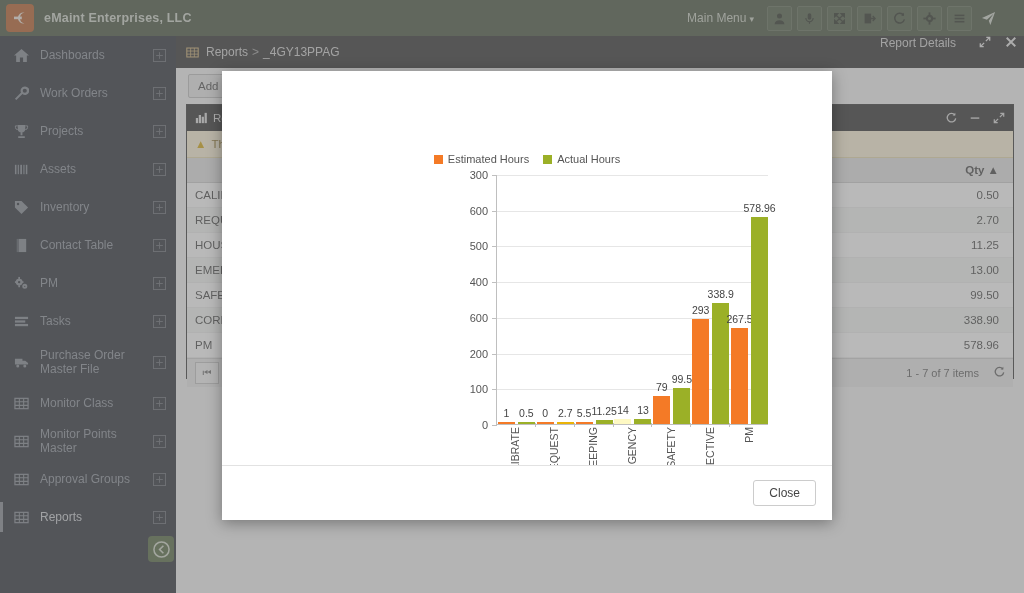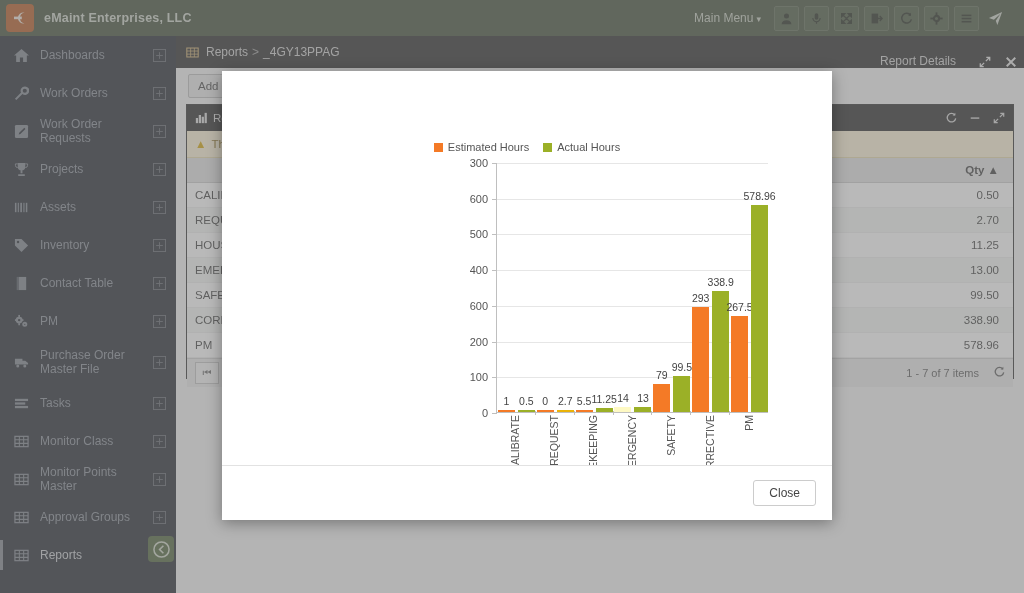--- a/index.html
+++ b/index.html
@@ -9,21 +9,21 @@
     background:#fff;
     -webkit-font-smoothing:antialiased;
   }
   #app{position:relative;width:1024px;height:593px;overflow:hidden;background:#f2f2f2;}
 
   
   .topbar{position:absolute;left:0;top:0;width:1024px;height:36px;background:#3c4a34;display:flex;align-items:center;z-index:5;}
   .brand-logo{width:28px;height:28px;margin-left:6px;border-radius:4px;background:#b4551e;display:flex;align-items:center;justify-content:center;flex:0 0 auto;}
   .brand-logo svg{display:block;}
   .brand-name{color:#cdd2c8;font-size:12.5px;font-weight:bold;margin-left:10px;letter-spacing:.2px;}
-  .topbar-right{margin-left:auto;display:flex;align-items:center;gap:5px;padding-right:17px;}
+  .topbar-right{margin-left:auto;display:flex;align-items:center;gap:5px;padding-right:24px;}
   .main-menu{color:#c6ccbf;font-size:12px;margin-right:8px;cursor:pointer;}
   .main-menu .caret{font-size:9px;margin-left:3px;}
   .tb-btn{width:23px;height:23px;background:#46543d;border:1px solid #5a6651;border-radius:2px;display:flex;align-items:center;justify-content:center;color:#1d2419;cursor:pointer;}
   .tb-btn.plain{background:transparent;border:none;color:#cdd2c8;}
   .tb-btn svg{display:block;}
 
   
   .sidebar{position:absolute;left:0;top:36px;width:176px;height:557px;background:#1d222b;z-index:4;overflow:hidden;}
   .side-item{display:flex;align-items:center;height:38px;padding:0 10px 0 14px;color:#868c96;font-size:12px;cursor:pointer;position:relative;}
   .side-item.tall{height:44px;}
@@ -33,21 +33,21 @@
   .side-item .s-plus{width:13px;height:13px;flex:0 0 13px;color:#5c6069;}
   .side-item.active{color:#c9ccd1;}
   .side-item.active::before{content:"";position:absolute;left:0;top:4px;bottom:4px;width:3px;background:#7e838c;}
   .side-collapse{position:absolute;left:148px;top:500px;width:26px;height:26px;border-radius:4px;background:#4a6137;display:flex;align-items:center;justify-content:center;color:#cfd6c6;cursor:pointer;}
 
   
   .crumbbar{position:absolute;left:176px;top:36px;width:848px;height:32px;background:#242424;display:flex;align-items:center;z-index:4;}
   .crumb{display:flex;align-items:center;color:#cfcfcf;font-size:12px;padding-left:10px;}
   .crumb .c-ico{margin-right:7px;color:#c9a96a;display:flex;}
   .crumb .sep{margin:0 4px;color:#9a9a9a;}
-  .tabset{margin-left:auto;display:flex;align-items:flex-end;height:32px;}
+  .tabset{margin-left:auto;display:flex;align-items:flex-start;height:32px;}
   .rtab{display:flex;align-items:center;padding:0 16px;color:#cfcfcf;font-size:12px;cursor:pointer;}
   .rtab.sel{background:#f0f0f0;color:#333;font-weight:bold;}
   .ticon{display:flex;align-items:center;justify-content:center;width:26px;color:#e4e4e4;cursor:pointer;}
 
   
   .page{position:absolute;left:176px;top:68px;width:848px;height:525px;background:#f4f4f4;z-index:3;overflow:hidden;}
   .toolbar{height:36px;display:flex;align-items:center;padding-left:12px;background:#f4f4f4;}
   .btn-sm{height:22px;padding:0 9px;font-size:11.5px;color:#444;background:#e9e9e9;border:1px solid #bcbcbc;border-radius:2px;display:flex;align-items:center;cursor:pointer;}
   .panel{margin:0 10px;border:1px solid #2b2b2b;background:#fff;height:275px;box-sizing:border-box;}
   .panel-head{height:26px;background:#242424;display:flex;align-items:center;padding:0 8px;color:#e2e2e2;font-size:11.5px;}
@@ -75,21 +75,21 @@
   
   .modal{position:absolute;left:222px;top:71px;width:610px;height:449px;background:#fff;z-index:20;box-shadow:0 3px 14px rgba(0,0,0,.35);display:flex;flex-direction:column;}
   .modal-head{height:39px;background:#3d96d2;display:flex;align-items:center;padding:0 14px;flex:0 0 auto;}
   .modal-title{color:#fff;font-size:14px;font-weight:bold;}
   .modal-x{margin-left:auto;color:#bcdcf0;font-size:15px;cursor:pointer;line-height:1;}
   .modal-body{flex:1;position:relative;overflow:hidden;}
   .modal-foot{height:54px;border-top:1px solid #e2e2e2;display:flex;align-items:center;justify-content:flex-end;padding-right:16px;flex:0 0 auto;}
   .btn-close{height:26px;padding:0 15px;font-size:12px;color:#444;background:#fff;border:1px solid #ccc;border-radius:3px;cursor:pointer;}
 
   
-  .chart-wrap{position:absolute;left:0;top:4px;width:610px;height:356px;}
+  .chart-wrap{position:absolute;left:0;top:16px;width:610px;height:356px;}
   .legend{position:absolute;top:66px;left:0;width:610px;display:flex;justify-content:center;gap:14px;font-size:11px;color:#555;}
   .legend .lg{display:flex;align-items:center;gap:5px;}
   .legend .sw{width:9px;height:9px;display:block;}
   .plot{position:absolute;left:274px;top:88px;width:272px;height:250px;border-left:1px solid #bfbfbf;border-bottom:1px solid #bfbfbf;box-sizing:border-box;}
   .gl{position:absolute;left:0;right:-274px;height:1px;background:#e6e6e6;}
   .plot .gl{right:0;}
   .ytick{position:absolute;right:278px;font-size:11px;color:#555;text-align:right;width:40px;transform:translateY(-50%);}
   .ytickmark{position:absolute;left:-5px;width:5px;height:1px;background:#bfbfbf;}
   .group{position:absolute;bottom:0;display:flex;align-items:flex-end;justify-content:center;gap:3px;height:250px;}
   .bar{width:17px;position:relative;}
@@ -193,33 +193,20 @@
         </span>
       <span class="s-label">Work Orders</span>
       <span class="s-plus"><svg width="13" height="13" viewBox="0 0 14 14">
             <rect x=".5" y=".5" width="13" height="13" fill="none" stroke="currentColor"></rect>
             <path d="M7 3.4v7.2M3.4 7h7.2" stroke="currentColor"></path>
           </svg></span>
     </div>
     <div class="side-item">
       <span class="s-ico">
           <svg width="15" height="15" viewBox="0 0 16 16">
-            <rect x="1" y="1" width="14" height="14" rx="1.5" fill="currentColor"></rect>
-            <path d="M11 4l1.2 1.2-5.4 5.4-1.8.6.6-1.8z" fill="#1d222b"></path>
-          </svg>
-        </span>
-      <span class="s-label">Work Order Requests</span>
-      <span class="s-plus"><svg width="13" height="13" viewBox="0 0 14 14">
-            <rect x=".5" y=".5" width="13" height="13" fill="none" stroke="currentColor"></rect>
-            <path d="M7 3.4v7.2M3.4 7h7.2" stroke="currentColor"></path>
-          </svg></span>
-    </div>
-    <div class="side-item">
-      <span class="s-ico">
-          <svg width="15" height="15" viewBox="0 0 16 16">
             <path d="M4 1h8v4a4 4 0 0 1-8 0zM7 9h2v3H7zM4.5 13h7v2h-7z" fill="currentColor"></path>
             <path d="M4 2H1.5v1.5A2.5 2.5 0 0 0 4 6M12 2h2.5v1.5A2.5 2.5 0 0 1 12 6" stroke="currentColor" fill="none"></path>
           </svg>
         </span>
       <span class="s-label">Projects</span>
       <span class="s-plus"><svg width="13" height="13" viewBox="0 0 14 14">
             <rect x=".5" y=".5" width="13" height="13" fill="none" stroke="currentColor"></rect>
             <path d="M7 3.4v7.2M3.4 7h7.2" stroke="currentColor"></path>
           </svg></span>
     </div>
@@ -279,45 +266,45 @@
               <rect x="7.9" y="5.6" width="2.2" height="1.8"></rect>
             </g>
           </svg>
         </span>
       <span class="s-label">PM</span>
       <span class="s-plus"><svg width="13" height="13" viewBox="0 0 14 14">
             <rect x=".5" y=".5" width="13" height="13" fill="none" stroke="currentColor"></rect>
             <path d="M7 3.4v7.2M3.4 7h7.2" stroke="currentColor"></path>
           </svg></span>
     </div>
-    <div class="side-item tall">
-      <span class="s-ico">
-          <svg width="15" height="15" viewBox="0 0 16 16">
-            <path d="M1 4h8v6H1zM9 6h3l3 2.4V10H9z" fill="currentColor"></path>
-            <circle cx="4" cy="11.6" r="1.6" fill="currentColor"></circle>
-            <circle cx="11.5" cy="11.6" r="1.6" fill="currentColor"></circle>
-          </svg>
-        </span>
-      <span class="s-label">Purchase Order Master File</span>
-      <span class="s-plus"><svg width="13" height="13" viewBox="0 0 14 14">
-            <rect x=".5" y=".5" width="13" height="13" fill="none" stroke="currentColor"></rect>
-            <path d="M7 3.4v7.2M3.4 7h7.2" stroke="currentColor"></path>
-          </svg></span>
-    </div>
     <div class="side-item">
       <span class="s-ico">
           <svg width="15" height="15" viewBox="0 0 16 16">
             <g fill="currentColor">
               <rect x="1" y="3" width="14" height="2.4"></rect>
               <rect x="1" y="6.8" width="11" height="2.4"></rect>
               <rect x="1" y="10.6" width="14" height="2.4"></rect>
             </g>
           </svg>
         </span>
       <span class="s-label">Tasks</span>
+      <span class="s-plus"><svg width="13" height="13" viewBox="0 0 14 14">
+            <rect x=".5" y=".5" width="13" height="13" fill="none" stroke="currentColor"></rect>
+            <path d="M7 3.4v7.2M3.4 7h7.2" stroke="currentColor"></path>
+          </svg></span>
+    </div>
+    <div class="side-item tall">
+      <span class="s-ico">
+          <svg width="15" height="15" viewBox="0 0 16 16">
+            <path d="M1 4h8v6H1zM9 6h3l3 2.4V10H9z" fill="currentColor"></path>
+            <circle cx="4" cy="11.6" r="1.6" fill="currentColor"></circle>
+            <circle cx="11.5" cy="11.6" r="1.6" fill="currentColor"></circle>
+          </svg>
+        </span>
+      <span class="s-label">Purchase Order Master File</span>
       <span class="s-plus"><svg width="13" height="13" viewBox="0 0 14 14">
             <rect x=".5" y=".5" width="13" height="13" fill="none" stroke="currentColor"></rect>
             <path d="M7 3.4v7.2M3.4 7h7.2" stroke="currentColor"></path>
           </svg></span>
     </div>
     <div class="side-item">
       <span class="s-ico">
           <svg width="15" height="15" viewBox="0 0 16 16">
             <rect x="1" y="2.5" width="14" height="11" fill="none" stroke="currentColor" stroke-width="1.3"></rect>
             <path d="M1 6.2h14M1 10h14M5.7 2.5v11M10.3 2.5v11" stroke="currentColor" stroke-width="1.1"></path>

